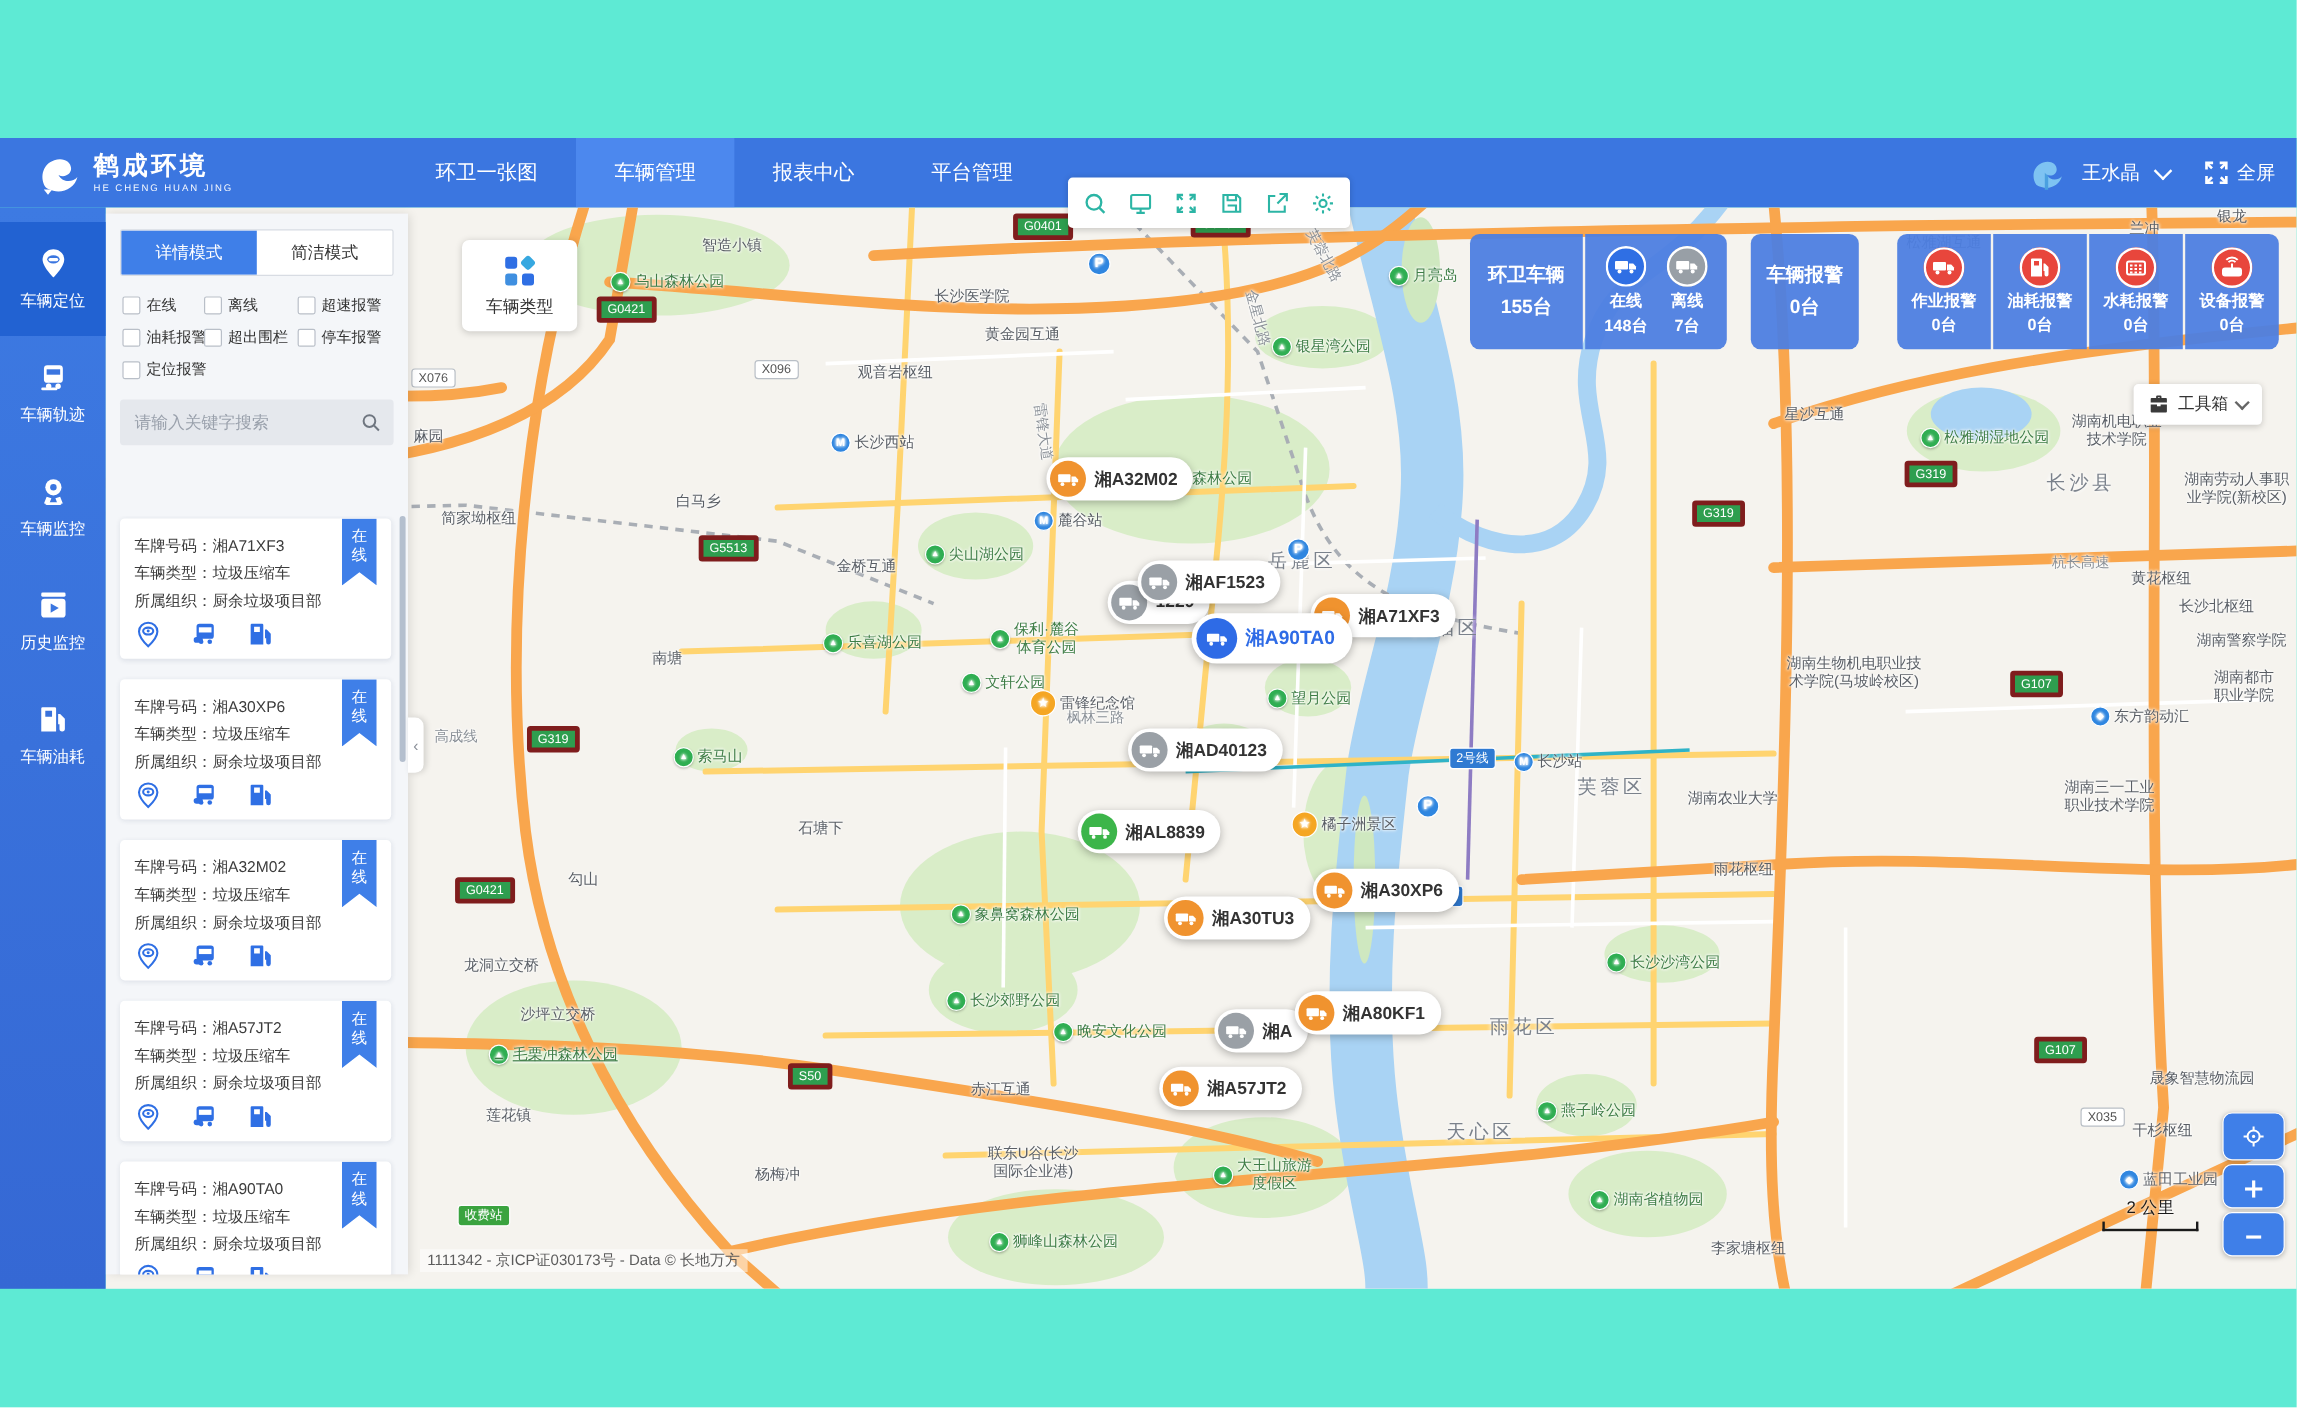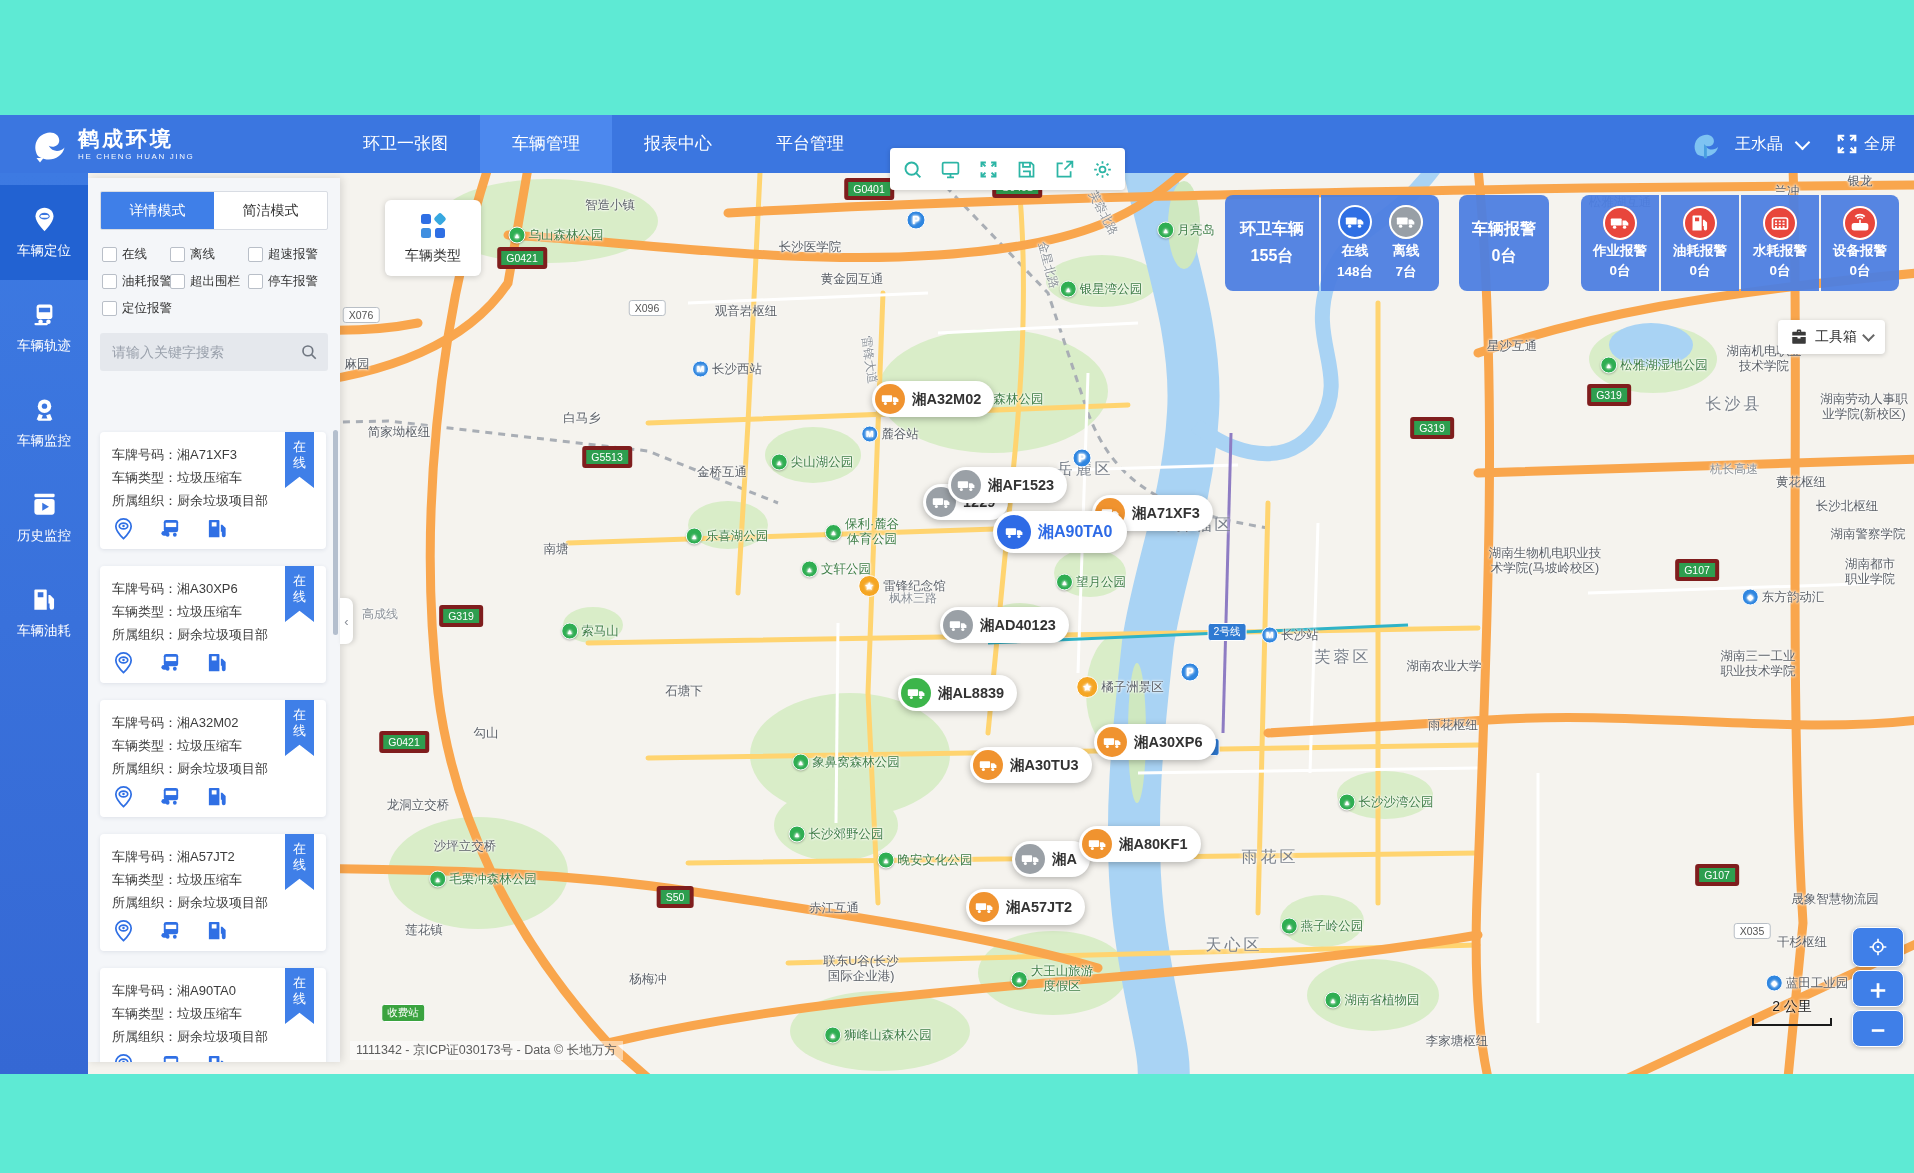--- a/index.html
+++ b/index.html
@@ -361,21 +361,21 @@
         <div class="mlabel road" style="left: 292px; top: 441px;"><span>高成线</span></div>
         <div class="mlabel park" style="left: 502px; top: 458px;"><span class="lic green" style="font-size: 7px;">▲</span><span>索马山</span></div>
         <div class="mlabel " style="left: 596px; top: 518px;"><span>石塘下</span></div>
         <div class="mlabel " style="left: 398px; top: 560px;"><span>勾山</span></div>
         <div class="mlabel " style="left: 330px; top: 632px;"><span>龙洞立交桥</span></div>
         <div class="mlabel " style="left: 377px; top: 673px;"><span>沙坪立交桥</span></div>
         <div class="mlabel park" style="left: 748px; top: 661px;"><span class="lic green" style="font-size: 7px;">▲</span><span>长沙郊野公园</span></div>
         <div class="mlabel park" style="left: 837px; top: 687px;"><span class="lic green" style="font-size: 7px;">▲</span><span>晚安文化公园</span></div>
         <div class="mlabel park" style="left: 758px; top: 589px;"><span class="lic green" style="font-size: 7px;">▲</span><span>象鼻窝森林公园</span></div>
         <div class="mlabel " style="left: 746px; top: 735px;"><span>赤江互通</span></div>
-        <div class="mlabel park" style="left: 395px; top: 706px;"><span class="lic green" style="font-size: 7px;">▲</span><span>毛栗冲森林公园</span></div>
+        <div class="mlabel park" style="left: 373px; top: 706px; text-decoration: underline;"><span class="lic green" style="font-size: 7px;">▲</span><span>毛栗冲森林公园</span></div>
         <div class="mlabel " style="left: 336px; top: 757px;"><span>莲花镇</span></div>
         <div class="mlabel " style="left: 560px; top: 806px;"><span>杨梅冲</span></div>
         <div class="mlabel " style="left: 773px; top: 796px;"><span>联东U谷(长沙
 国际企业港)</span></div>
         <div class="mlabel park" style="left: 790px; top: 862px;"><span class="lic green" style="font-size: 7px;">▲</span><span>狮峰山森林公园</span></div>
         <div class="mlabel park" style="left: 964px; top: 806px;"><span class="lic green" style="font-size: 7px;">▲</span><span>大王山旅游
 度假区</span></div>
         <div class="mlabel park" style="left: 1284px; top: 827px;"><span class="lic green" style="font-size: 7px;">▲</span><span>湖南省植物园</span></div>
         <div class="mlabel park" style="left: 1234px; top: 753px;"><span class="lic green" style="font-size: 7px;">▲</span><span>燕子岭公园</span></div>
         <div class="mlabel district" style="left: 1182px; top: 683px;"><span>雨花区</span></div>

